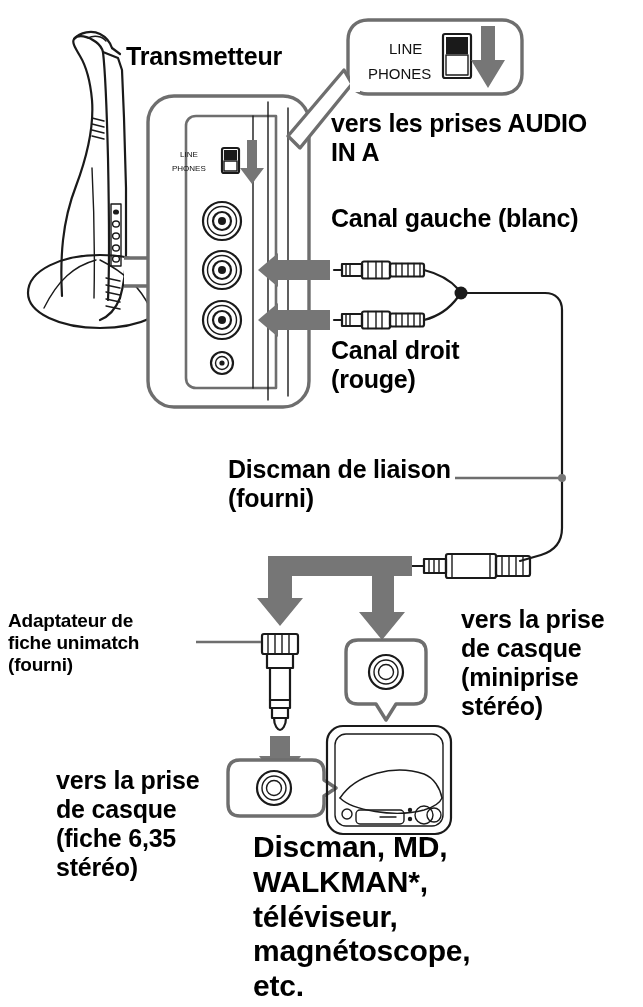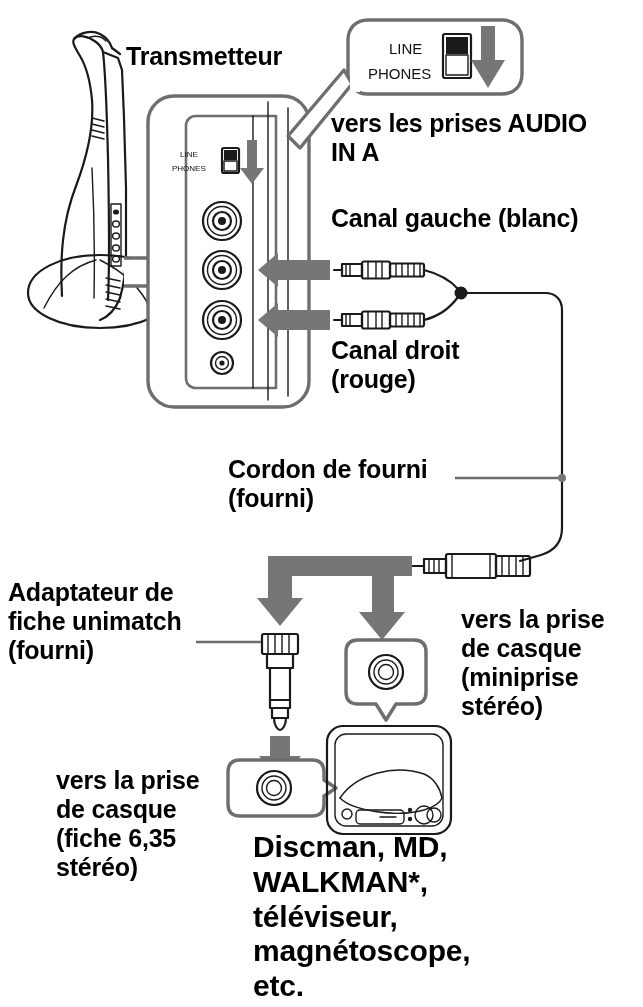--- a/index.html
+++ b/index.html
@@ -36,21 +36,21 @@
     height: 1007px;
     pointer-events: none;
   }
 
   
   #lbl-transmetteur { left: 126px; top: 34px;  font-size: 25px; }
   #lbl-audioin      { left: 331px; top: 101px; font-size: 25px; width: 318px; }
   #lbl-gauche       { left: 331px; top: 196px; font-size: 25px; }
   #lbl-droit        { left: 331px; top: 328px; font-size: 25px; width: 180px;}
   #lbl-cordon       { left: 228px; top: 447px; font-size: 25px; width: 230px;}
-  #lbl-adaptateur   { left: 8px;   top: 570px; font-size: 25px; width: 230px;}
+  #lbl-adaptateur   { left: 8px;   top: 602px; font-size: 19px; width: 230px;}
   #lbl-prise635     { left: 56px;  top: 758px; font-size: 25px; width: 185px;}
   #lbl-minipri      { left: 461px; top: 597px; font-size: 25px; width: 180px;}
   #lbl-devices      { left: 253px; top: 822px; font-size: 30px; width: 240px;}
 
   
   .sw-txt {
     position: absolute;
     font-weight: normal;
     color: #111;
     letter-spacing: 0px;
@@ -304,21 +304,21 @@
   <div class="lbl" id="lbl-transmetteur">Transmetteur</div>
 
   <div class="lbl" id="lbl-audioin">vers les prises AUDIO
 IN A</div>
 
   <div class="lbl" id="lbl-gauche">Canal gauche (blanc)</div>
 
   <div class="lbl" id="lbl-droit">Canal droit
 (rouge)</div>
 
-  <div class="lbl" id="lbl-cordon">Cordon de fourni
+  <div class="lbl" id="lbl-cordon">Discman de liaison
 (fourni)</div>
 
   <div class="lbl" id="lbl-adaptateur">Adaptateur de
 fiche unimatch
 (fourni)</div>
 
   <div class="lbl" id="lbl-prise635">vers la prise
 de casque
 (fiche 6,35
 stéréo)</div>

